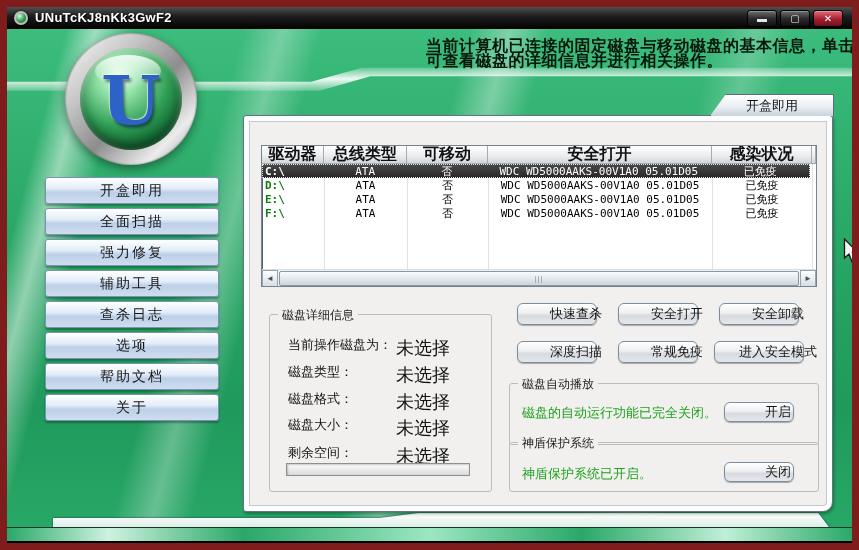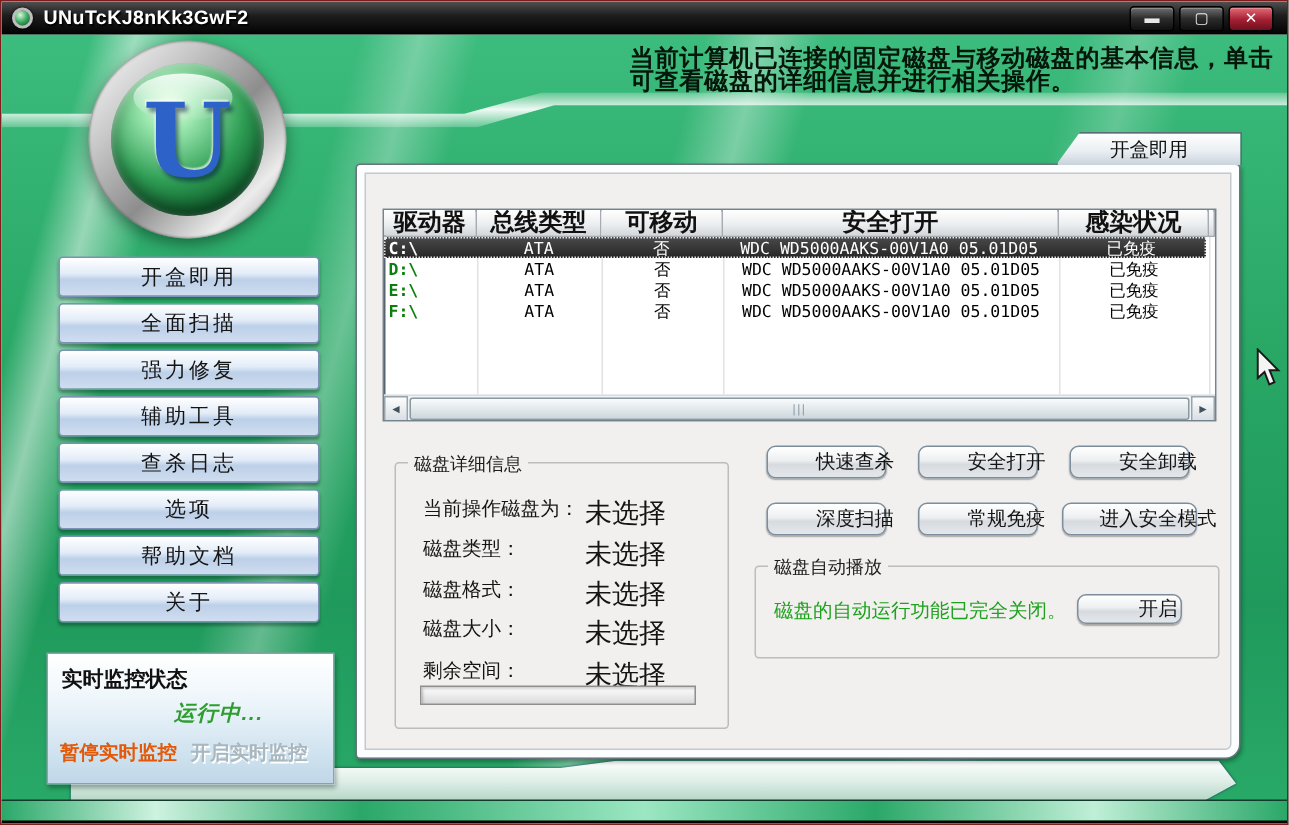--- a/index.html
+++ b/index.html
@@ -1,20 +1,20 @@
 <!DOCTYPE html>
 <html><head>
 <meta charset="utf-8">
 <style>
   * { margin:0; padding:0; box-sizing:border-box; }
   html,body { width:859px; height:550px; }
   body { font-family:"Liberation Sans","DejaVu Sans",sans-serif; background:#000; }
 
   .window { position:relative; width:859px; height:550px; overflow:hidden;
-    background:#ffffff; border:1px solid #7f1d1d; }
+    background:#fef9c3; border:7px solid #7f1d1d; }
 
   
   .titlebar { position:absolute; left:0; top:0; width:100%; height:22px;
     background:linear-gradient(#505050,#1d1d1d 45%,#040404);
     border-bottom:1px solid #000; display:flex; align-items:center; z-index:40; }
   .title-icon { width:14px; height:14px; border-radius:50%; margin-left:7px;
     background:radial-gradient(circle at 35% 30%,#d9f9da,#3aa860 50%,#0d4f27);
     border:2px solid #bdbdbd; box-shadow:0 0 2px #000; }
   .title-text { color:#fff; font-weight:bold; font-size:13px; margin-left:7px;
     text-shadow:1px 1px 1px #000; letter-spacing:.3px; }
@@ -262,38 +262,35 @@
   <div class="act-btn" style="left:510px;top:334px;width:80px">深度扫描</div>
   <div class="act-btn" style="left:611px;top:334px;width:80px">常规免疫</div>
   <div class="act-btn" style="left:707px;top:334px;width:90px">进入安全模式</div>
 
   <div class="groupbox autoplay-group">
     <div class="legend">磁盘自动播放</div>
     <div class="green-status" style="top:20px">磁盘的自动运行功能已完全关闭。</div>
     <div class="small-btn" style="left:214px;top:18px">开启</div>
   </div>
 
+  <div class="groupbox shield-group">
+    <div class="legend">神盾保护系统</div>
+    <div class="green-status" style="top:22px">神盾保护系统已开启。</div>
+    <div class="small-btn" style="left:214px;top:19px">关闭</div>
+  </div>
 
   <div class="side-btn" style="top:170px">开盒即用</div>
   <div class="side-btn" style="top:201px">全面扫描</div>
   <div class="side-btn" style="top:232px">强力修复</div>
   <div class="side-btn" style="top:263px">辅助工具</div>
   <div class="side-btn" style="top:294px">查杀日志</div>
   <div class="side-btn" style="top:325px">选项</div>
   <div class="side-btn" style="top:356px">帮助文档</div>
   <div class="side-btn" style="top:387px">关于</div>
 
-  <div class="monitor">
-    <div class="monitor-title">实时监控状态</div>
-    <div class="monitor-status">运行中...</div>
-    <div class="monitor-links">
-      <span class="pause-link">暂停实时监控</span>
-      <span class="start-link">开启实时监控</span>
-    </div>
-  </div>
 
   <div class="deco-wrap">
     <div class="deco-band"></div>
   </div>
   <div class="bottom-strip"></div>
   <div class="bottom-black"></div>
 
   <div class="cursor">
     <svg width="18" height="27" viewBox="0 0 18 27">
       <polygon points="1.5,1 1.5,20 6,16 9.2,24.3 12.6,22.8 9.4,14.8 15.2,14.8" fill="#f4f4f4" stroke="#1a1a1a" stroke-width="1.3"></polygon>

